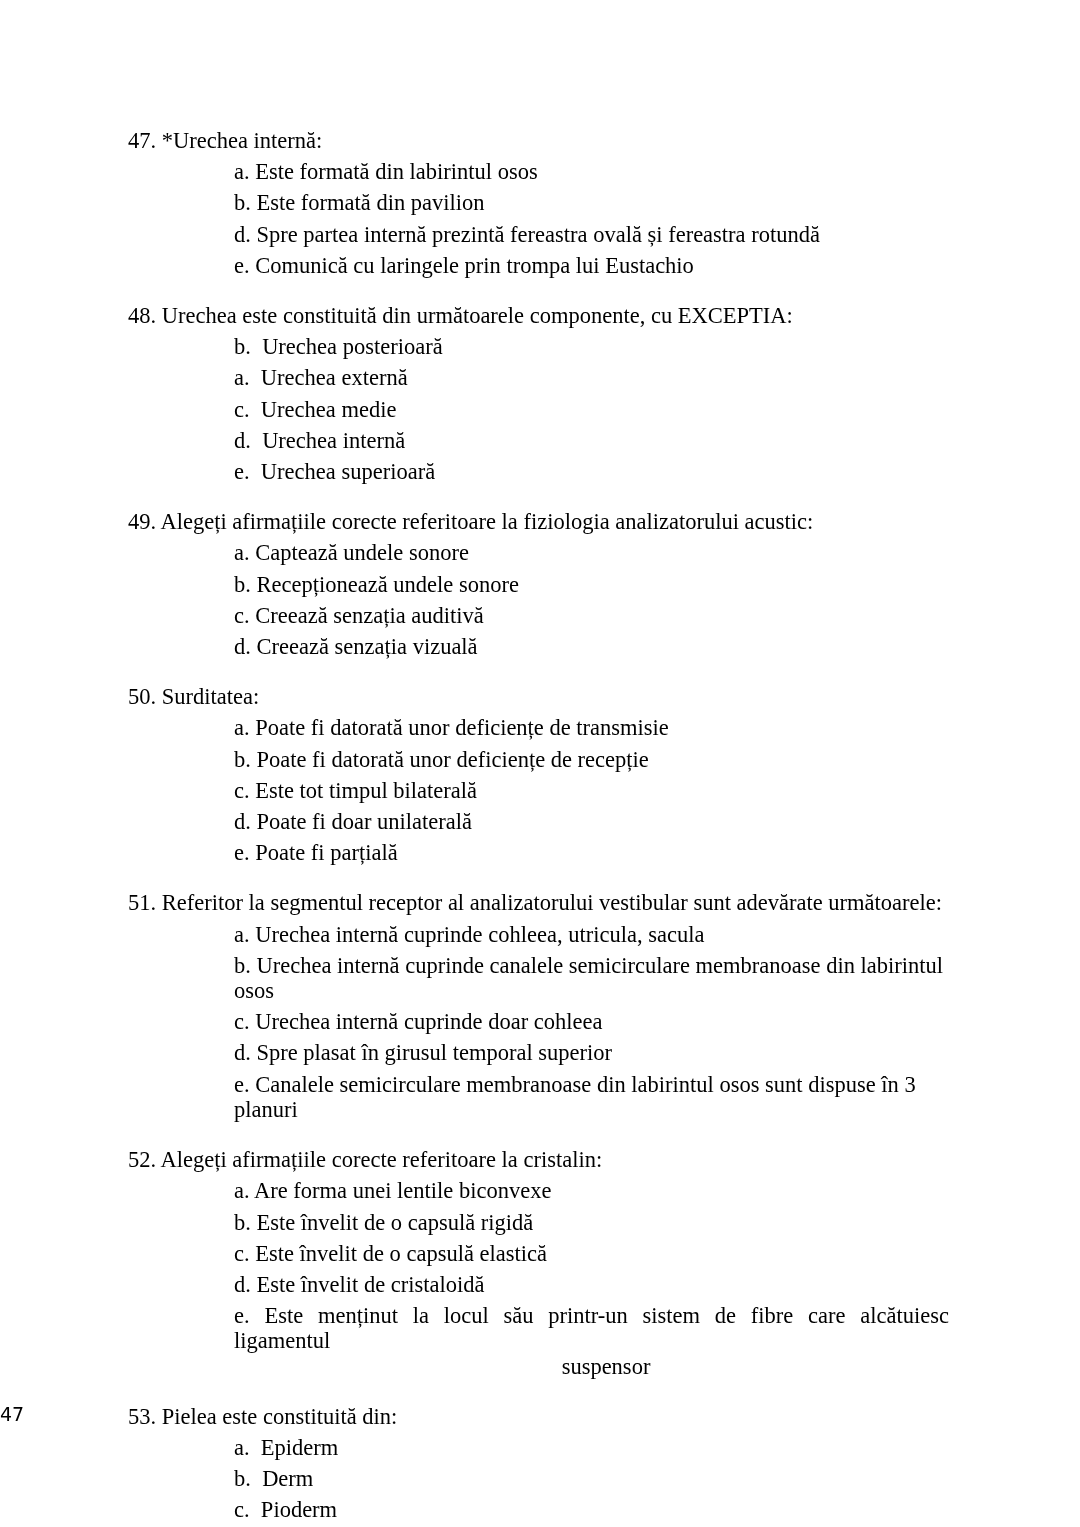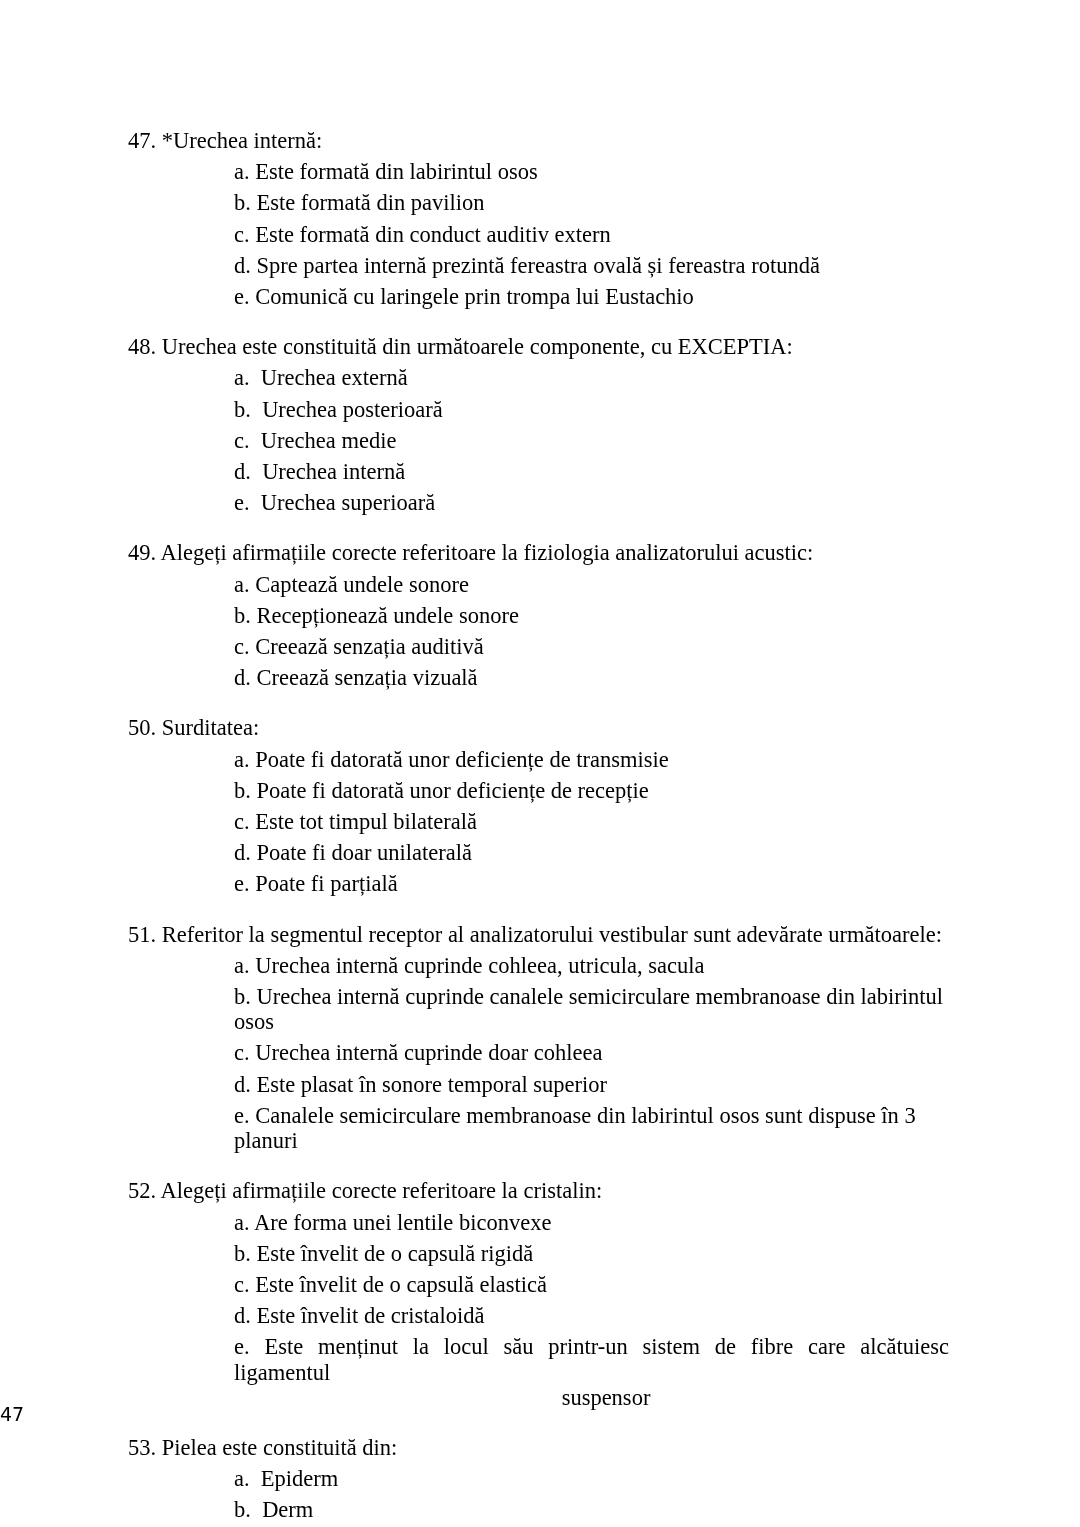--- a/index.html
+++ b/index.html
@@ -86,31 +86,30 @@
 </head>
 <body>
 
 <div id="page">
 
   <div class="qblock">
     <p class="qstem">47. *Urechea internă:</p>
     <ul class="options">
       <li class="opt">a. Este formată din labirintul osos</li>
       <li class="opt">b. Este formată din pavilion</li>
-      <li class="opt">c. Este formată din conduct auditiv extern</li>
       <li class="opt">d. Spre partea internă prezintă fereastra ovală și fereastra rotundă</li>
       <li class="opt">e. Comunică cu laringele prin trompa lui Eustachio</li>
     </ul>
   </div>
 
   <div class="qblock">
     <p class="qstem">48. Urechea este constituită din următoarele componente, cu EXCEPTIA:</p>
     <ul class="options">
+      <li class="opt">b.  Urechea posterioară</li>
       <li class="opt">a.  Urechea externă</li>
-      <li class="opt">b.  Urechea posterioară</li>
       <li class="opt">c.  Urechea medie</li>
       <li class="opt">d.  Urechea internă</li>
       <li class="opt">e.  Urechea superioară</li>
     </ul>
   </div>
 
   <div class="qblock">
     <p class="qstem">49. Alegeți afirmațiile corecte referitoare la fiziologia analizatorului acustic:</p>
     <ul class="options">
       <li class="opt">a. Captează undele sonore</li>
@@ -130,21 +129,21 @@
       <li class="opt">e. Poate fi parțială</li>
     </ul>
   </div>
 
   <div class="qblock">
     <p class="qstem">51. Referitor la segmentul receptor al analizatorului vestibular sunt adevărate următoarele:</p>
     <ul class="options">
       <li class="opt">a. Urechea internă cuprinde cohleea, utricula, sacula</li>
       <li class="opt">b. Urechea internă cuprinde canalele semicirculare membranoase din labirintul osos</li>
       <li class="opt">c. Urechea internă cuprinde doar cohleea</li>
-      <li class="opt">d. Este plasat în sonore temporal superior</li>
+      <li class="opt">d. Spre plasat în girusul temporal superior</li>
       <li class="opt">e. Canalele semicirculare membranoase din labirintul osos sunt dispuse în 3 planuri</li>
     </ul>
   </div>
 
   <div class="qblock">
     <p class="qstem">52. Alegeți afirmațiile corecte referitoare la cristalin:</p>
     <ul class="options">
       <li class="opt">a. Are forma unei lentile biconvexe</li>
       <li class="opt">b. Este învelit de o capsulă rigidă</li>
       <li class="opt">c. Este învelit de o capsulă elastică</li>

